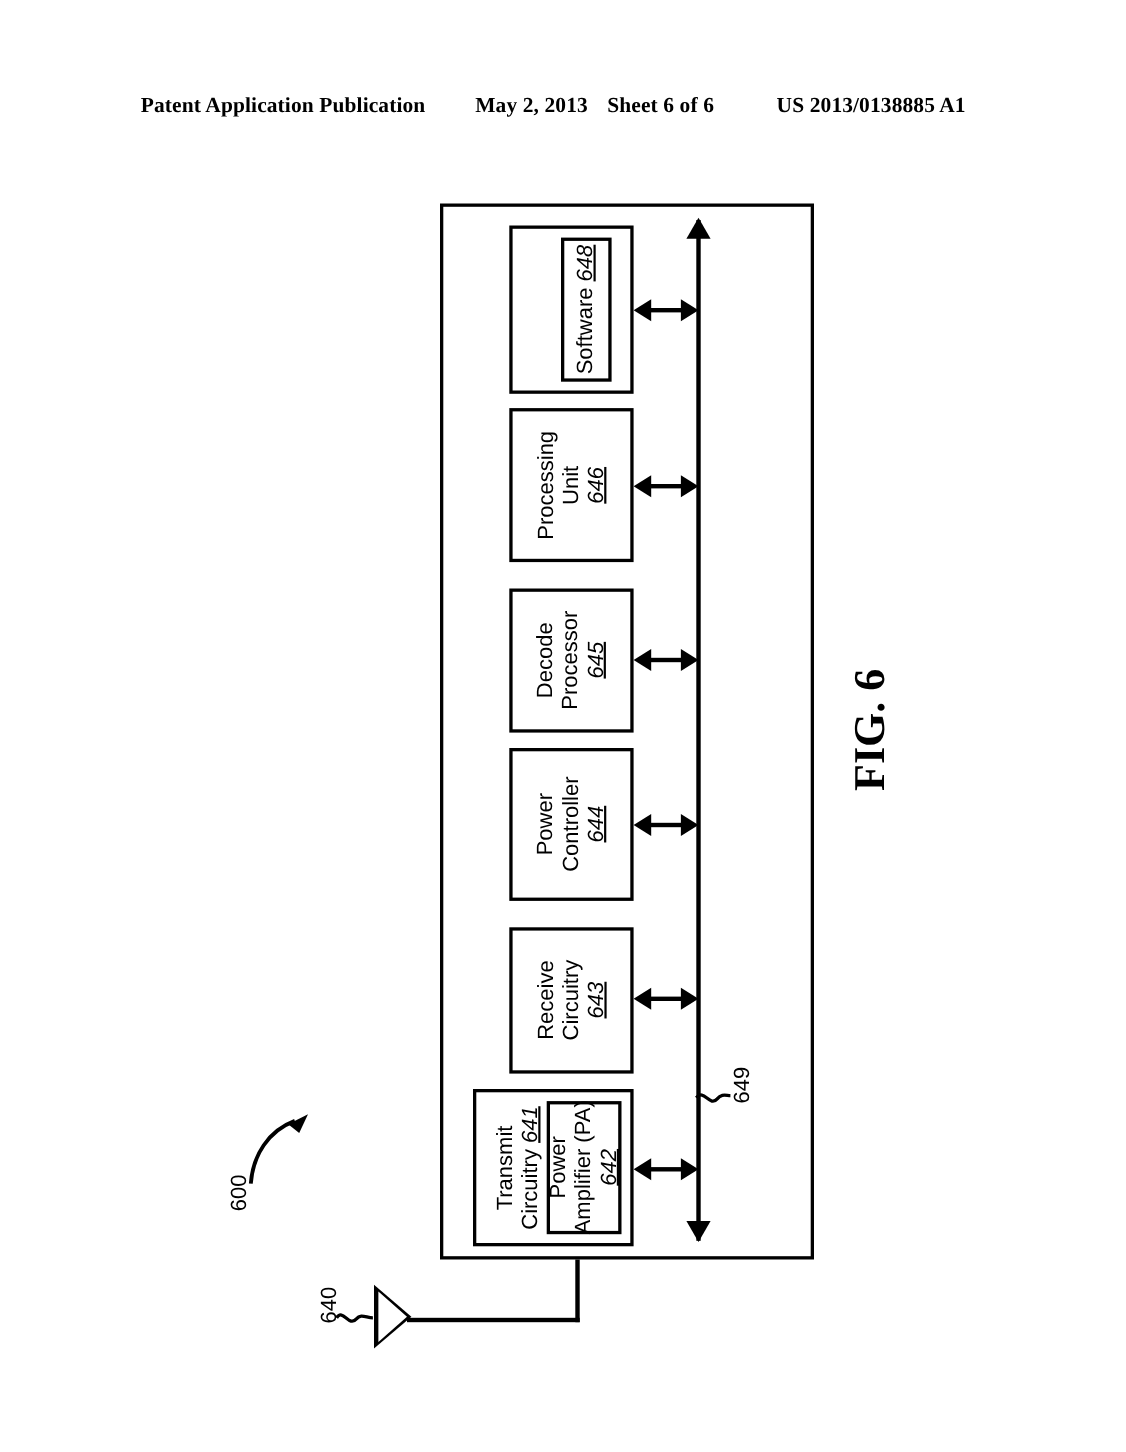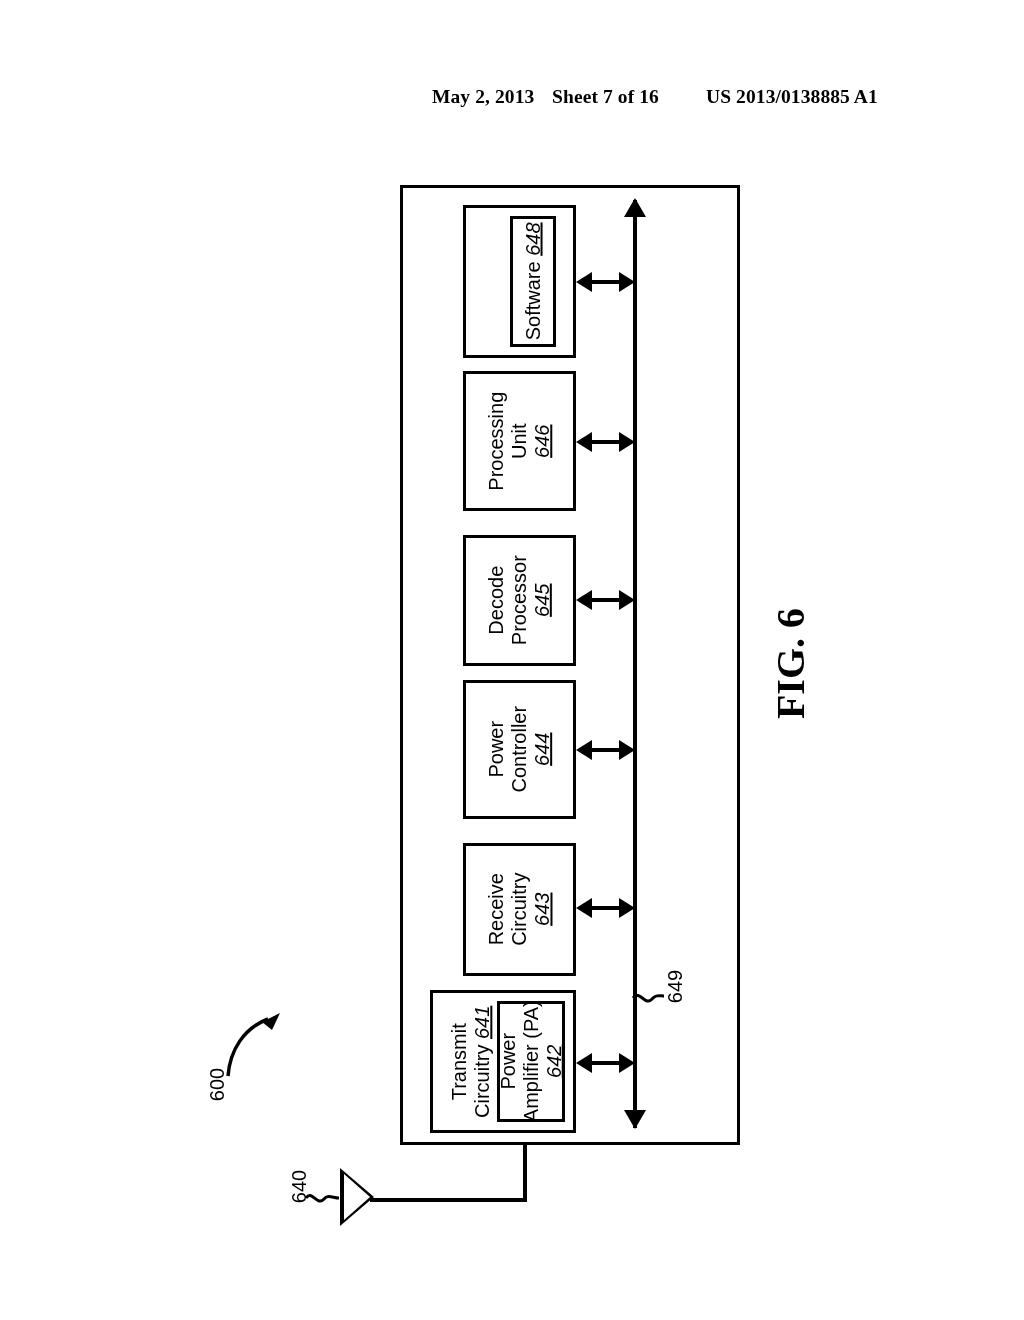--- a/index.html
+++ b/index.html
@@ -84,22 +84,23 @@
   #fig-label{position:absolute;left:735px;top:640px;
         font-family:"Liberation Serif",serif;font-weight:bold;font-size:40px;
         transform:rotate(-90deg);transform-origin:center center;white-space:nowrap;}
 
   svg.lead{position:absolute;overflow:visible;}
 </style>
 </head>
 <body>
 
 <div id="pub-header">
+  <div class="hdr" id="hdr-pub">Patent Application Publication</div>
   <div class="hdr" id="hdr-date">May 2, 2013</div>
-  <div class="hdr" id="hdr-sheet">Sheet 7 of 16</div>
+  <div class="hdr" id="hdr-sheet">Sheet 6 of 6</div>
   <div class="hdr" id="hdr-num">US 2013/0138885 A1</div>
 </div>
 
 <div id="figure">
 
   <div class="rect" id="outer-box"></div>
 
   <div class="rect block" id="blk-memory">
     <div class="vtext">
       <span>Memory</span>

